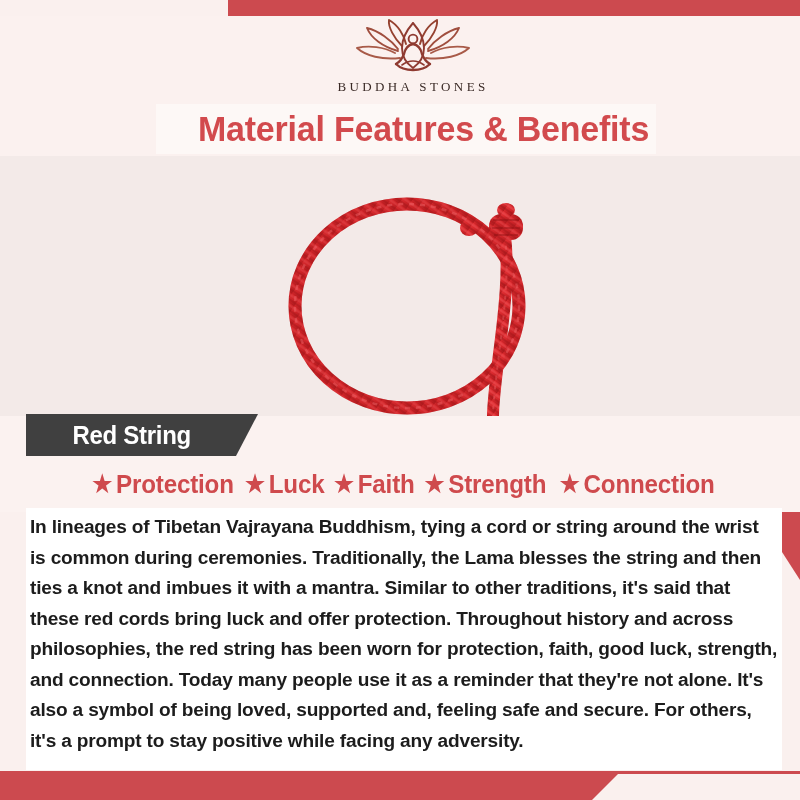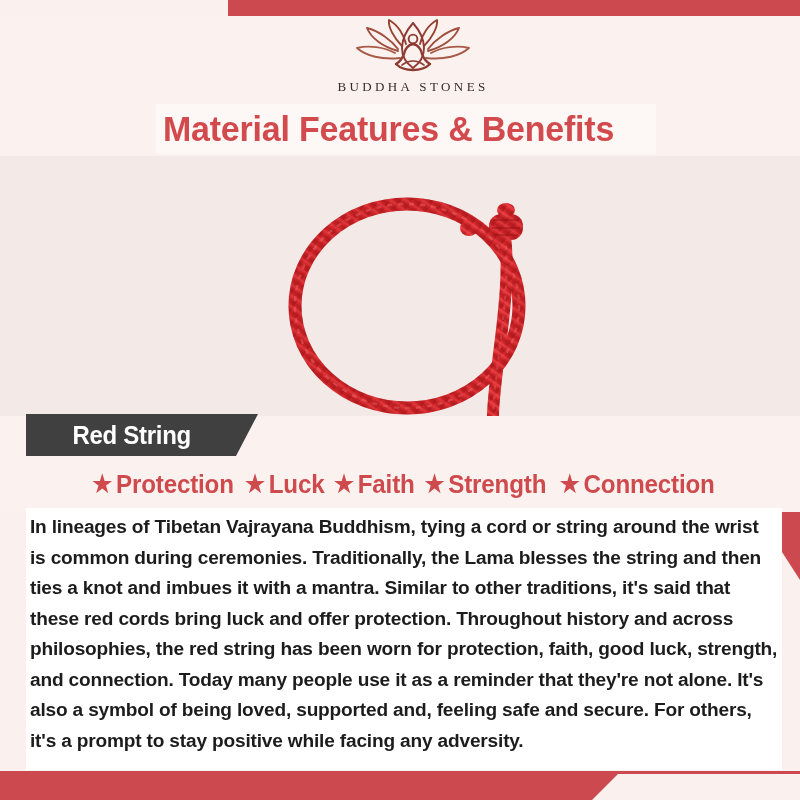--- a/index.html
+++ b/index.html
@@ -73,21 +73,21 @@
     margin-top:1px;
     font-family:"Liberation Serif",serif;
     font-size:13px;letter-spacing:3.4px;color:#3a2a26;
     font-weight:400;
   }
 
   
   .title-banner{
     position:absolute;left:156px;top:104px;width:500px;height:50px;
     background:#fdf8f6;
-    display:flex;align-items:center;justify-content:flex-start;
+    display:flex;align-items:center;justify-content:flex-end;
   }
   .title-text{
     font-family:"Liberation Sans Narrow","Liberation Sans",sans-serif;
     font-size:35px;font-weight:bold;color:#d24a4d;
     letter-spacing:-0.2px;
     transform:scaleX(0.97);
     white-space:nowrap;
   }
 
   

